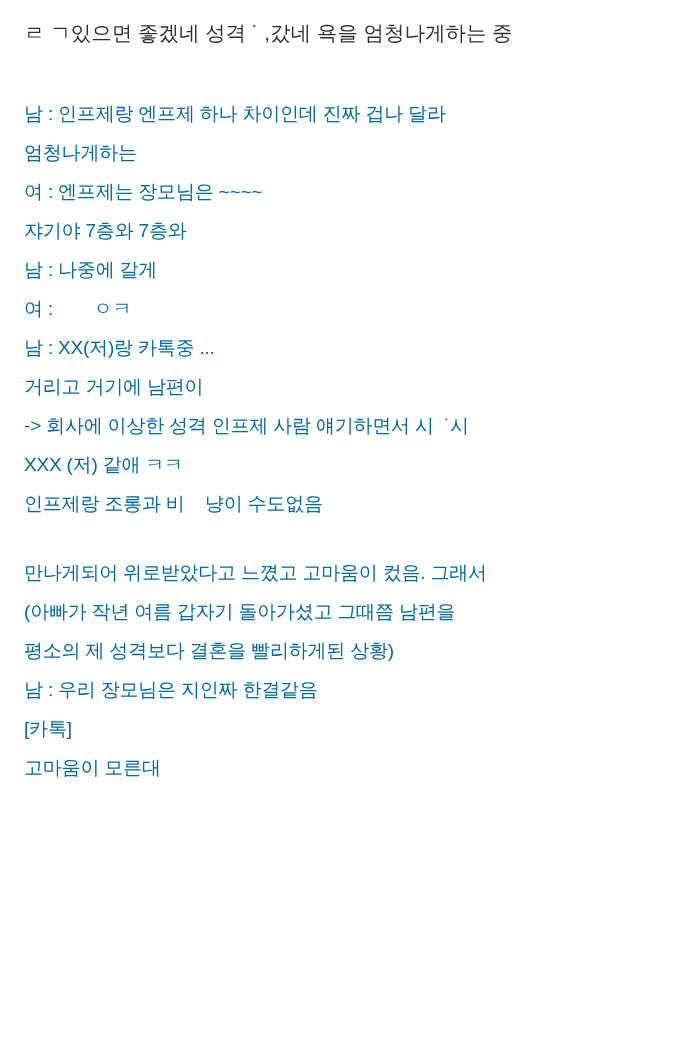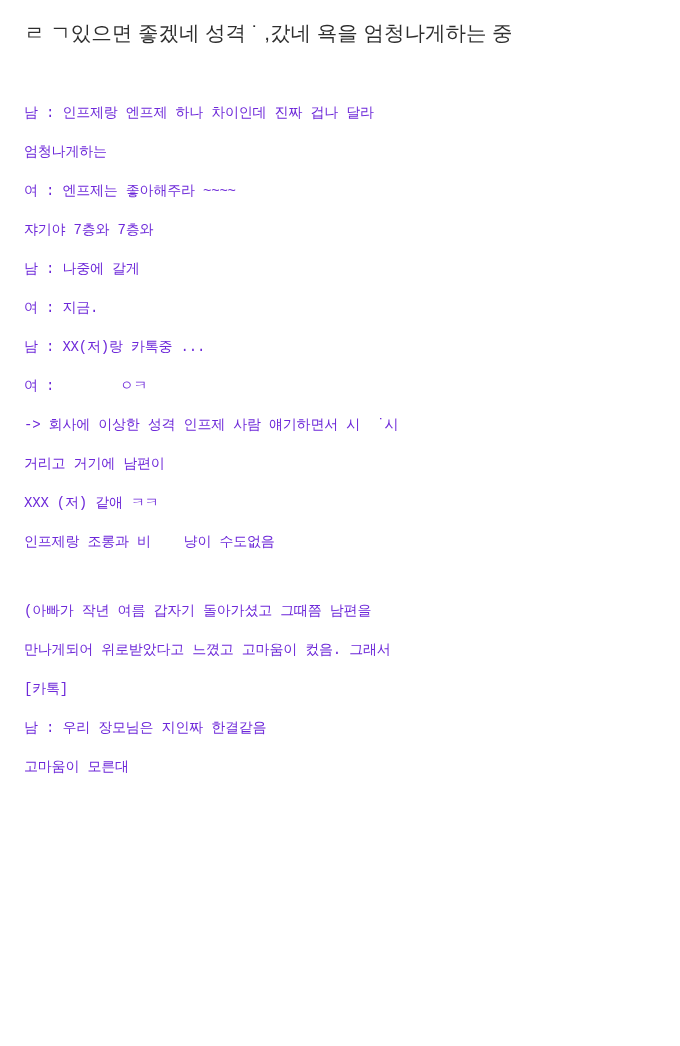--- a/index.html
+++ b/index.html
@@ -16,27 +16,26 @@
   }
   .page {
     position: relative;
     width: 680px;
     height: 1046px;
     background: #ffffff;
     box-sizing: border-box;
     padding: 18px 24px 0 24px;
   }
   .line {
-    font-size: 14px;
+    font-size: 19px;
     line-height: 39px;
     letter-spacing: -0.2px;
-    color: #6d28d9;
+    color: #0369a1;
     white-space: pre-wrap;
     word-break: break-all;
-    font-family: Liberation Mono, monospace;
   }
   
   .top-line {
     font-size: 20.5px;
     line-height: 30px;
     color: #1c1c1c;
     white-space: pre-wrap;
     opacity: 0.92;
   }
   .spacer-lg { height: 46px; }
@@ -47,35 +46,35 @@
 
 <div class="page">
 
   <div class="top-line">ㄹ ㄱ있으면 좋겠네 성격 ˙ ,갔네 욕을 엄청나게하는 중</div>
 
   <div class="spacer-lg"></div>
 
   <div>
     <div class="line">남 : 인프제랑 엔프제 하나 차이인데 진짜 겁나 달라</div>
     <div class="line">엄청나게하는</div>
-    <div class="line">여 : 엔프제는 좋아해주라 ~~~~</div>
+    <div class="line">여 : 엔프제는 장모님은 ~~~~</div>
     <div class="line">쟈기야 7층와 7층와</div>
     <div class="line">남 : 나중에 갈게</div>
-    <div class="line">여 : 지금.</div>
+    <div class="line">여 :        ㅇㅋ</div>
     <div class="line">남 : XX(저)랑 카톡중 ...</div>
-    <div class="line">여 :        ㅇㅋ</div>
+    <div class="line">거리고 거기에 남편이</div>
     <div class="line">-&gt; 회사에 이상한 성격 인프제 사람 얘기하면서 시  ˙시</div>
-    <div class="line">거리고 거기에 남편이</div>
     <div class="line">XXX (저) 같애 ㅋㅋ</div>
     <div class="line">인프제랑 조롱과 비    냥이 수도없음</div>
   </div>
 
   <div class="spacer-md"></div>
 
   <div>
+    <div class="line">만나게되어 위로받았다고 느꼈고 고마움이 컸음. 그래서</div>
     <div class="line">(아빠가 작년 여름 갑자기 돌아가셨고 그때쯤 남편을</div>
-    <div class="line">만나게되어 위로받았다고 느꼈고 고마움이 컸음. 그래서</div>
+    <div class="line">평소의 제 성격보다 결혼을 빨리하게된 상황)</div>
+    <div class="line">남 : 우리 장모님은 지인짜 한결같음</div>
     <div class="line">[카톡]</div>
-    <div class="line">남 : 우리 장모님은 지인짜 한결같음</div>
     <div class="line">고마움이 모른대</div>
   </div>
 
 </div>
 
 </body></html>

